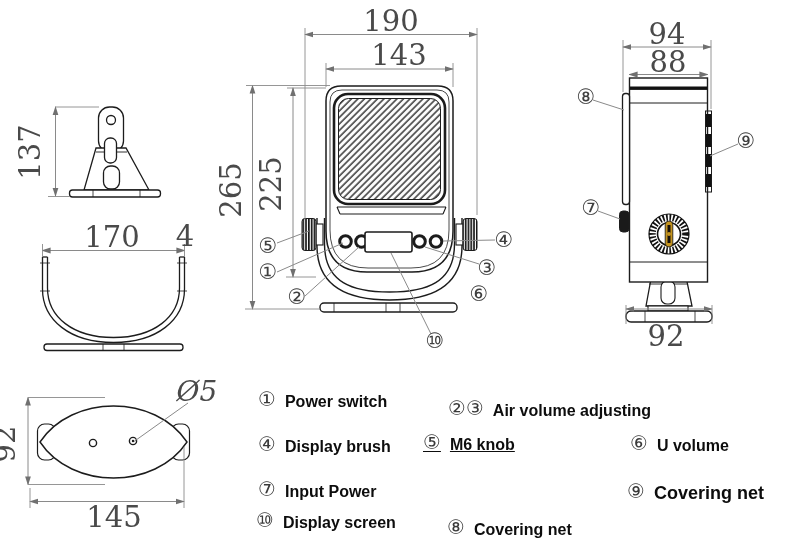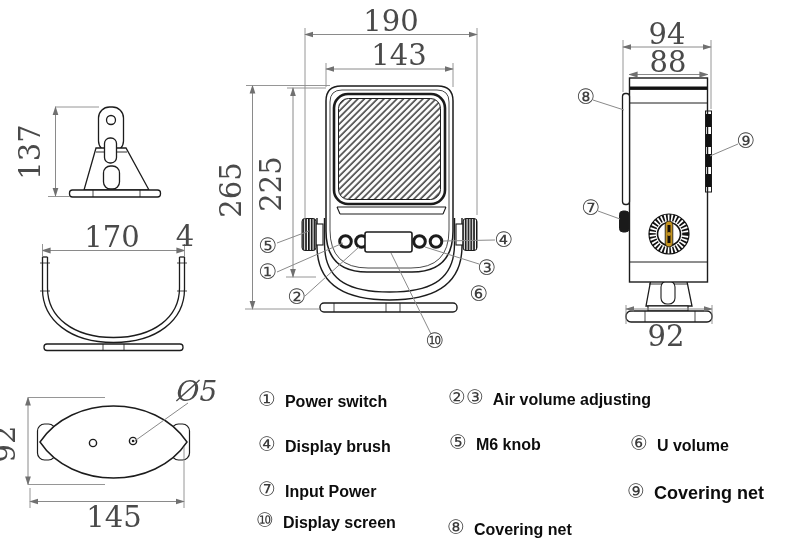--- a/index.html
+++ b/index.html
@@ -9,23 +9,23 @@
   svg text{font-family:"DejaVu Serif",serif;fill:#4a4a4a;}
   svg text.callout{font-family:"DejaVu Sans",sans-serif;font-size:21px;fill:#3f3f3f;}
   svg text.dim{font-size:29px;}
   svg text.dimsmall{font-size:28px;}
   .legend-item{position:absolute;white-space:nowrap;color:#0d0d0d;}
   .legend-item .mk{font-family:"DejaVu Sans",sans-serif;font-weight:400;font-size:20px;
                    color:#3a3a3a;margin-right:9px;vertical-align:1px;}
   .legend-item .lb{font-weight:700;font-size:16px;letter-spacing:0px;}
   .legend-item.small .lb{font-size:18px;}
   .lg0{left:258px;top:387px;}
-  .lg1{left:448px;top:385px;}
+  .lg1{left:448px;top:396px;}
   .lg2{left:258px;top:432px;}
-  .lg3{left:449px;top:430px;}
+  .lg3{left:423px;top:430px;text-decoration:underline;}
   .lg4{left:630px;top:431px;}
   .lg5{left:258px;top:477px;text-align:right;}
   .lg6{left:447px;top:474px;margin-top:41px;}
   .lg7{left:627px;top:479px;}
   .lg8{left:256px;top:492px;margin-top:16px;}
 </style>
 </head>
 <body>
 
 <div id="canvas">

